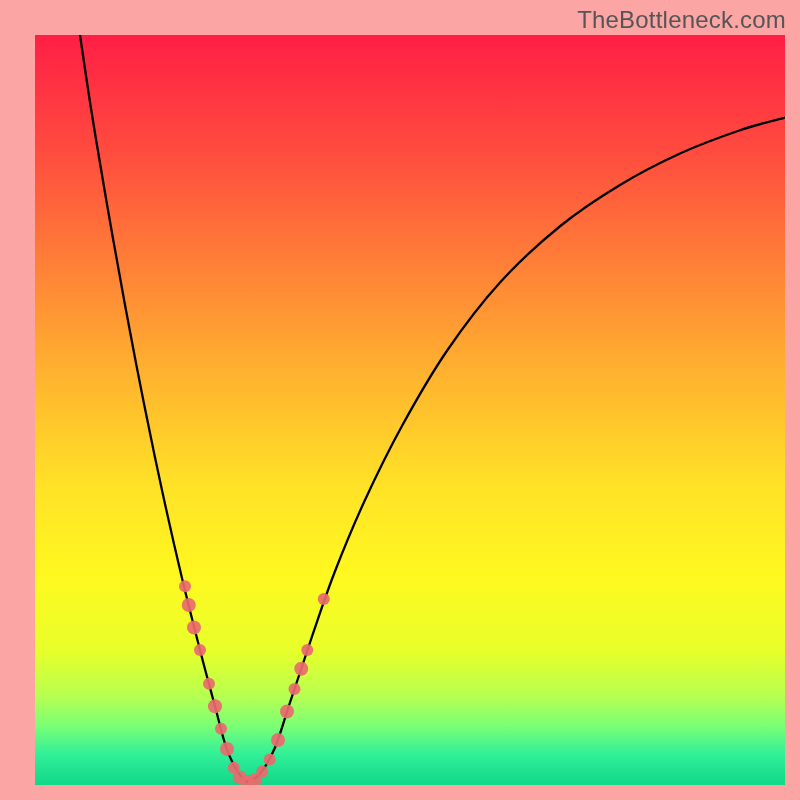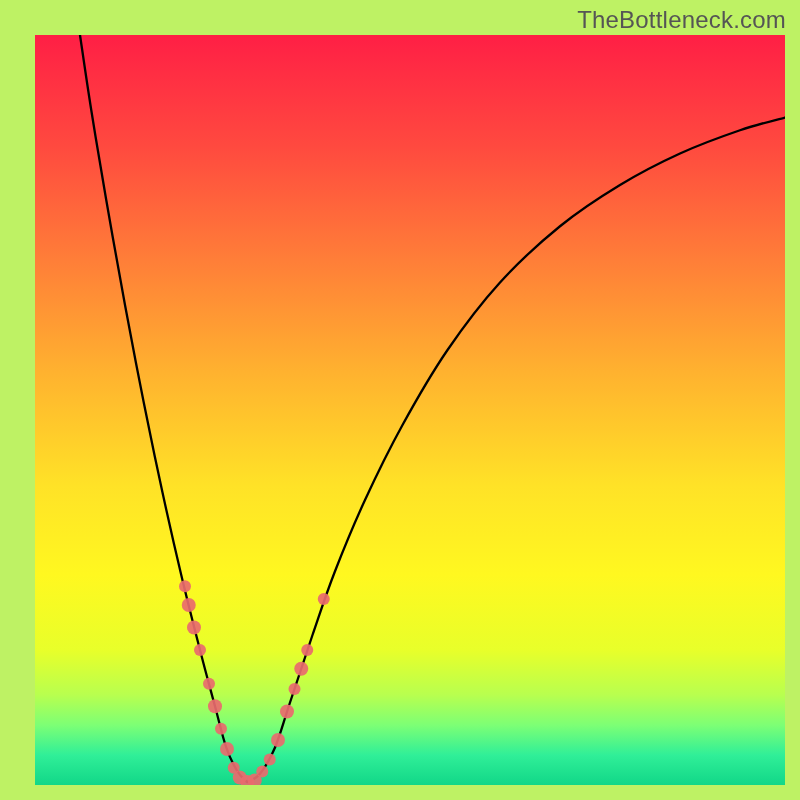--- a/index.html
+++ b/index.html
@@ -10,21 +10,21 @@
     background: #000;
     overflow: hidden;
     font-family: Arial, Helvetica, sans-serif;
   }
   .frame {
     position: absolute;
     left: 0;
     top: 0;
     width: 800px;
     height: 800px;
-    background: #bef264;
+    background: #fca5a5;
   }
   .plot-area {
     position: absolute;
     left: 35px;
     top: 35px;
     width: 750px;
     height: 750px;
   }
   .watermark {
     position: absolute;

